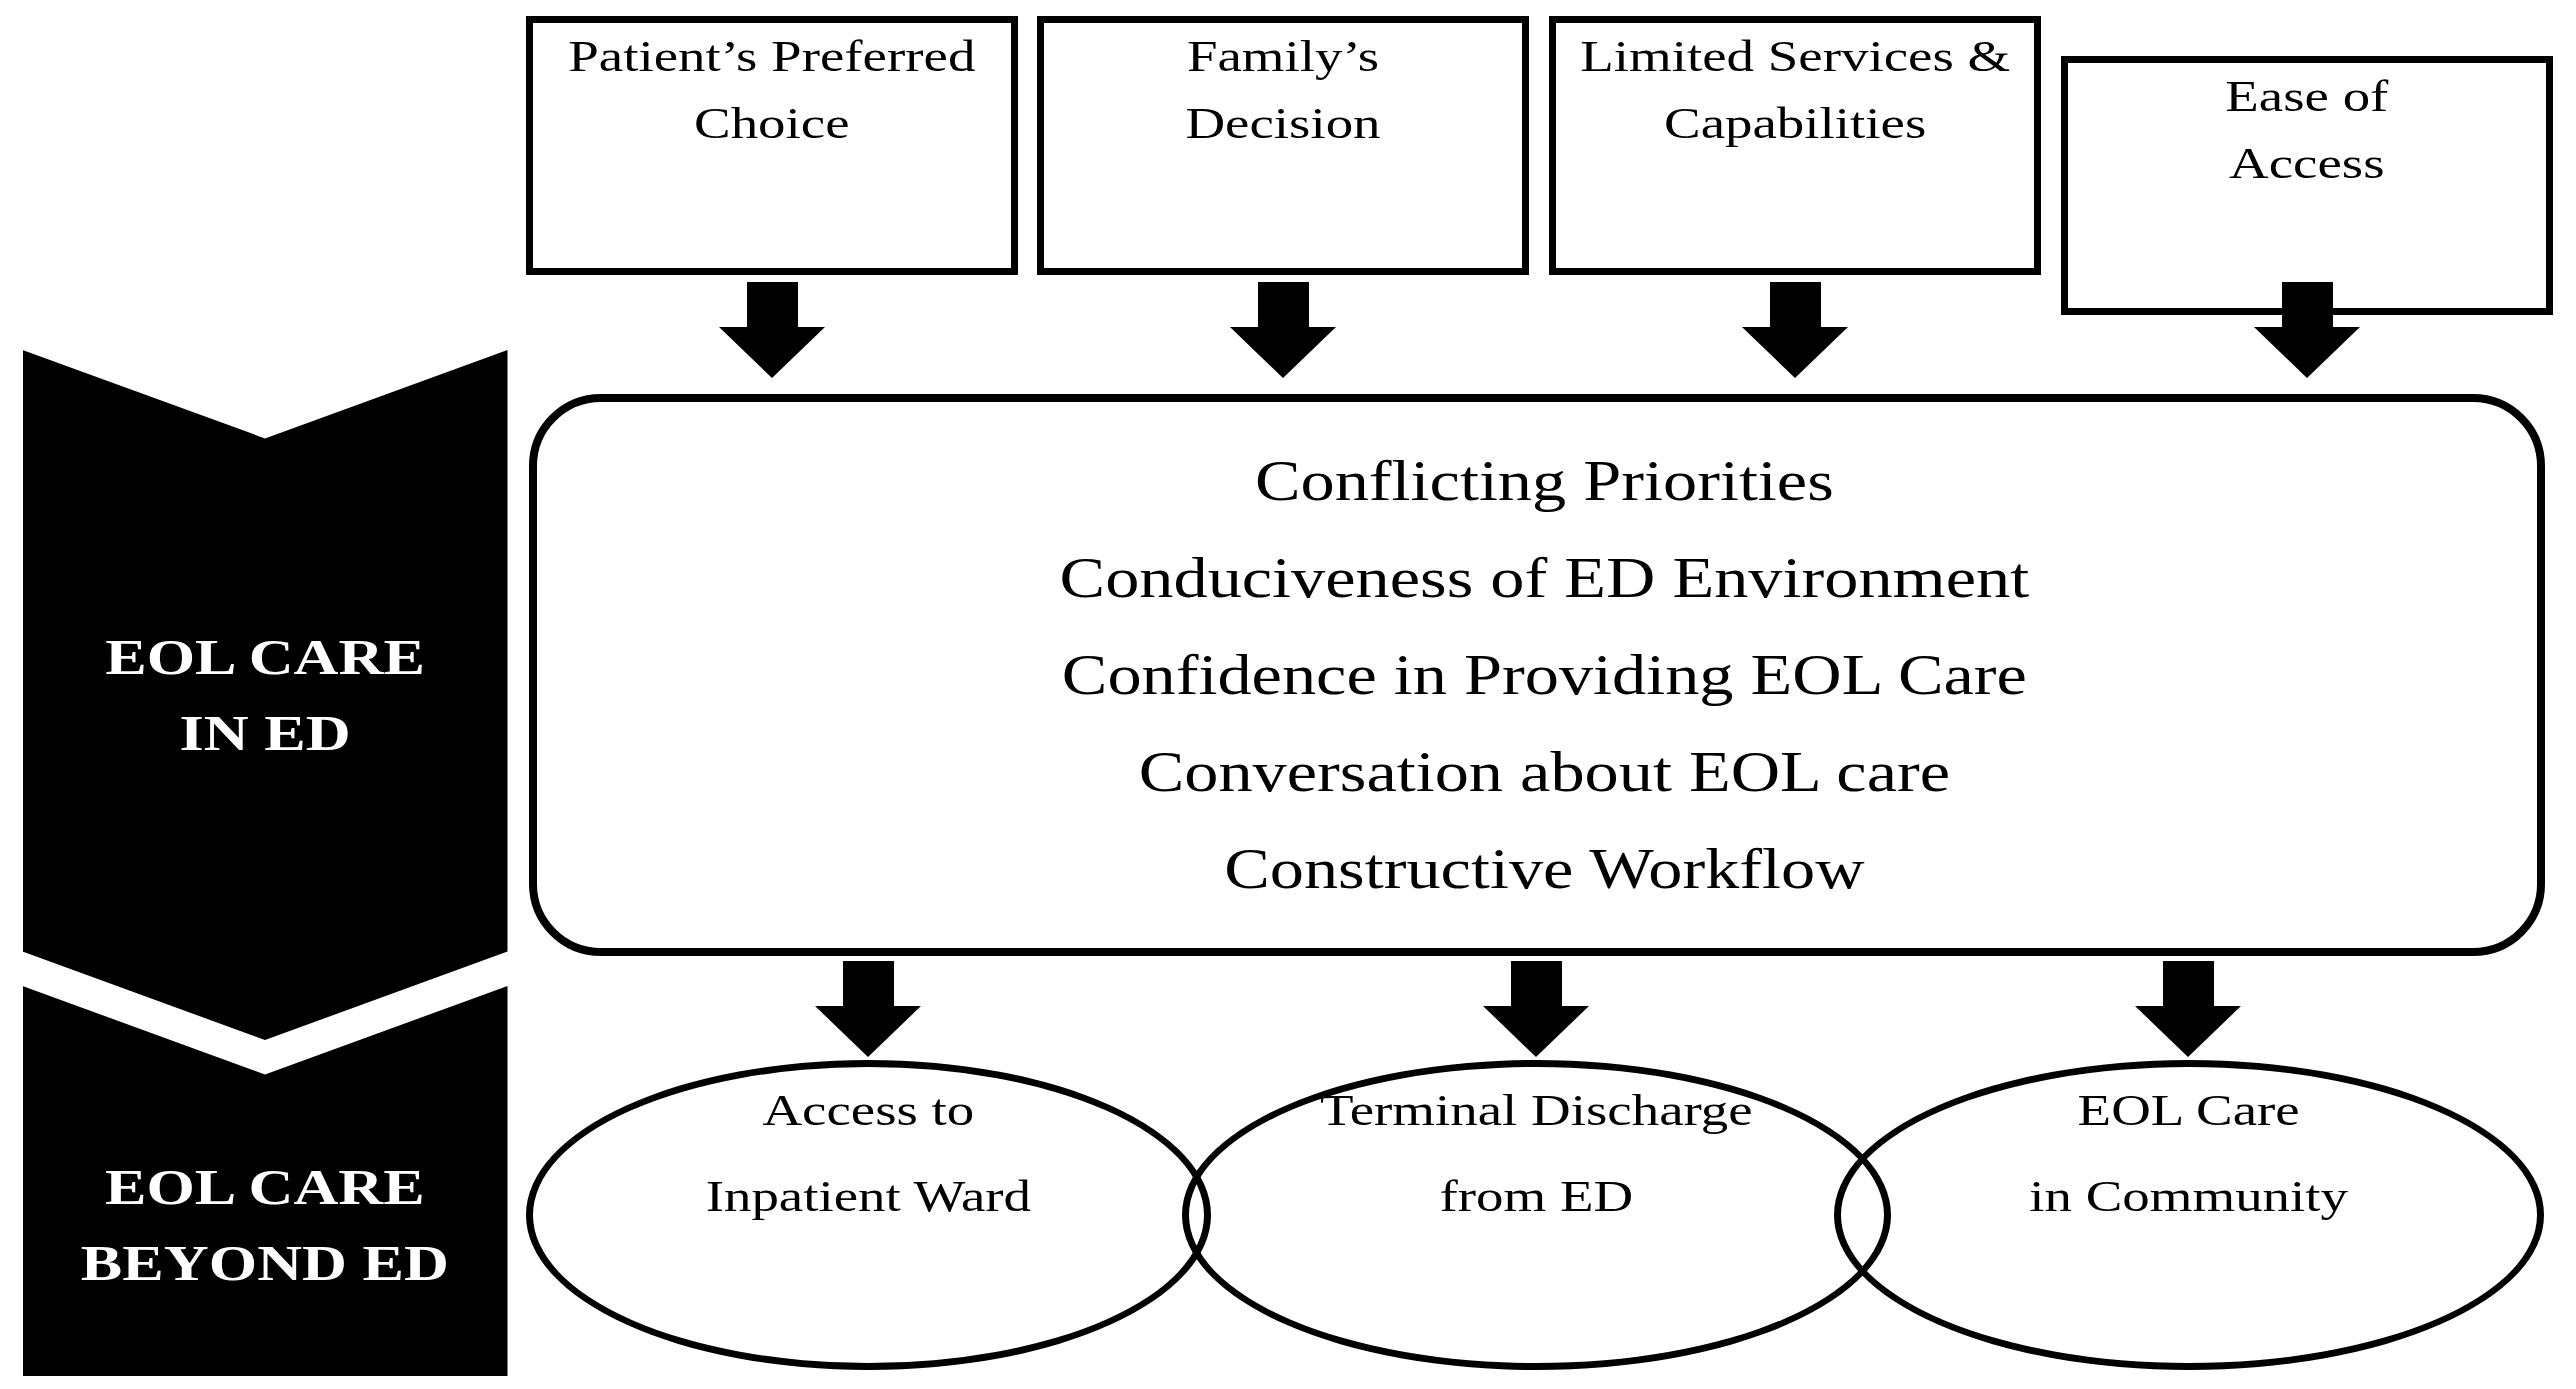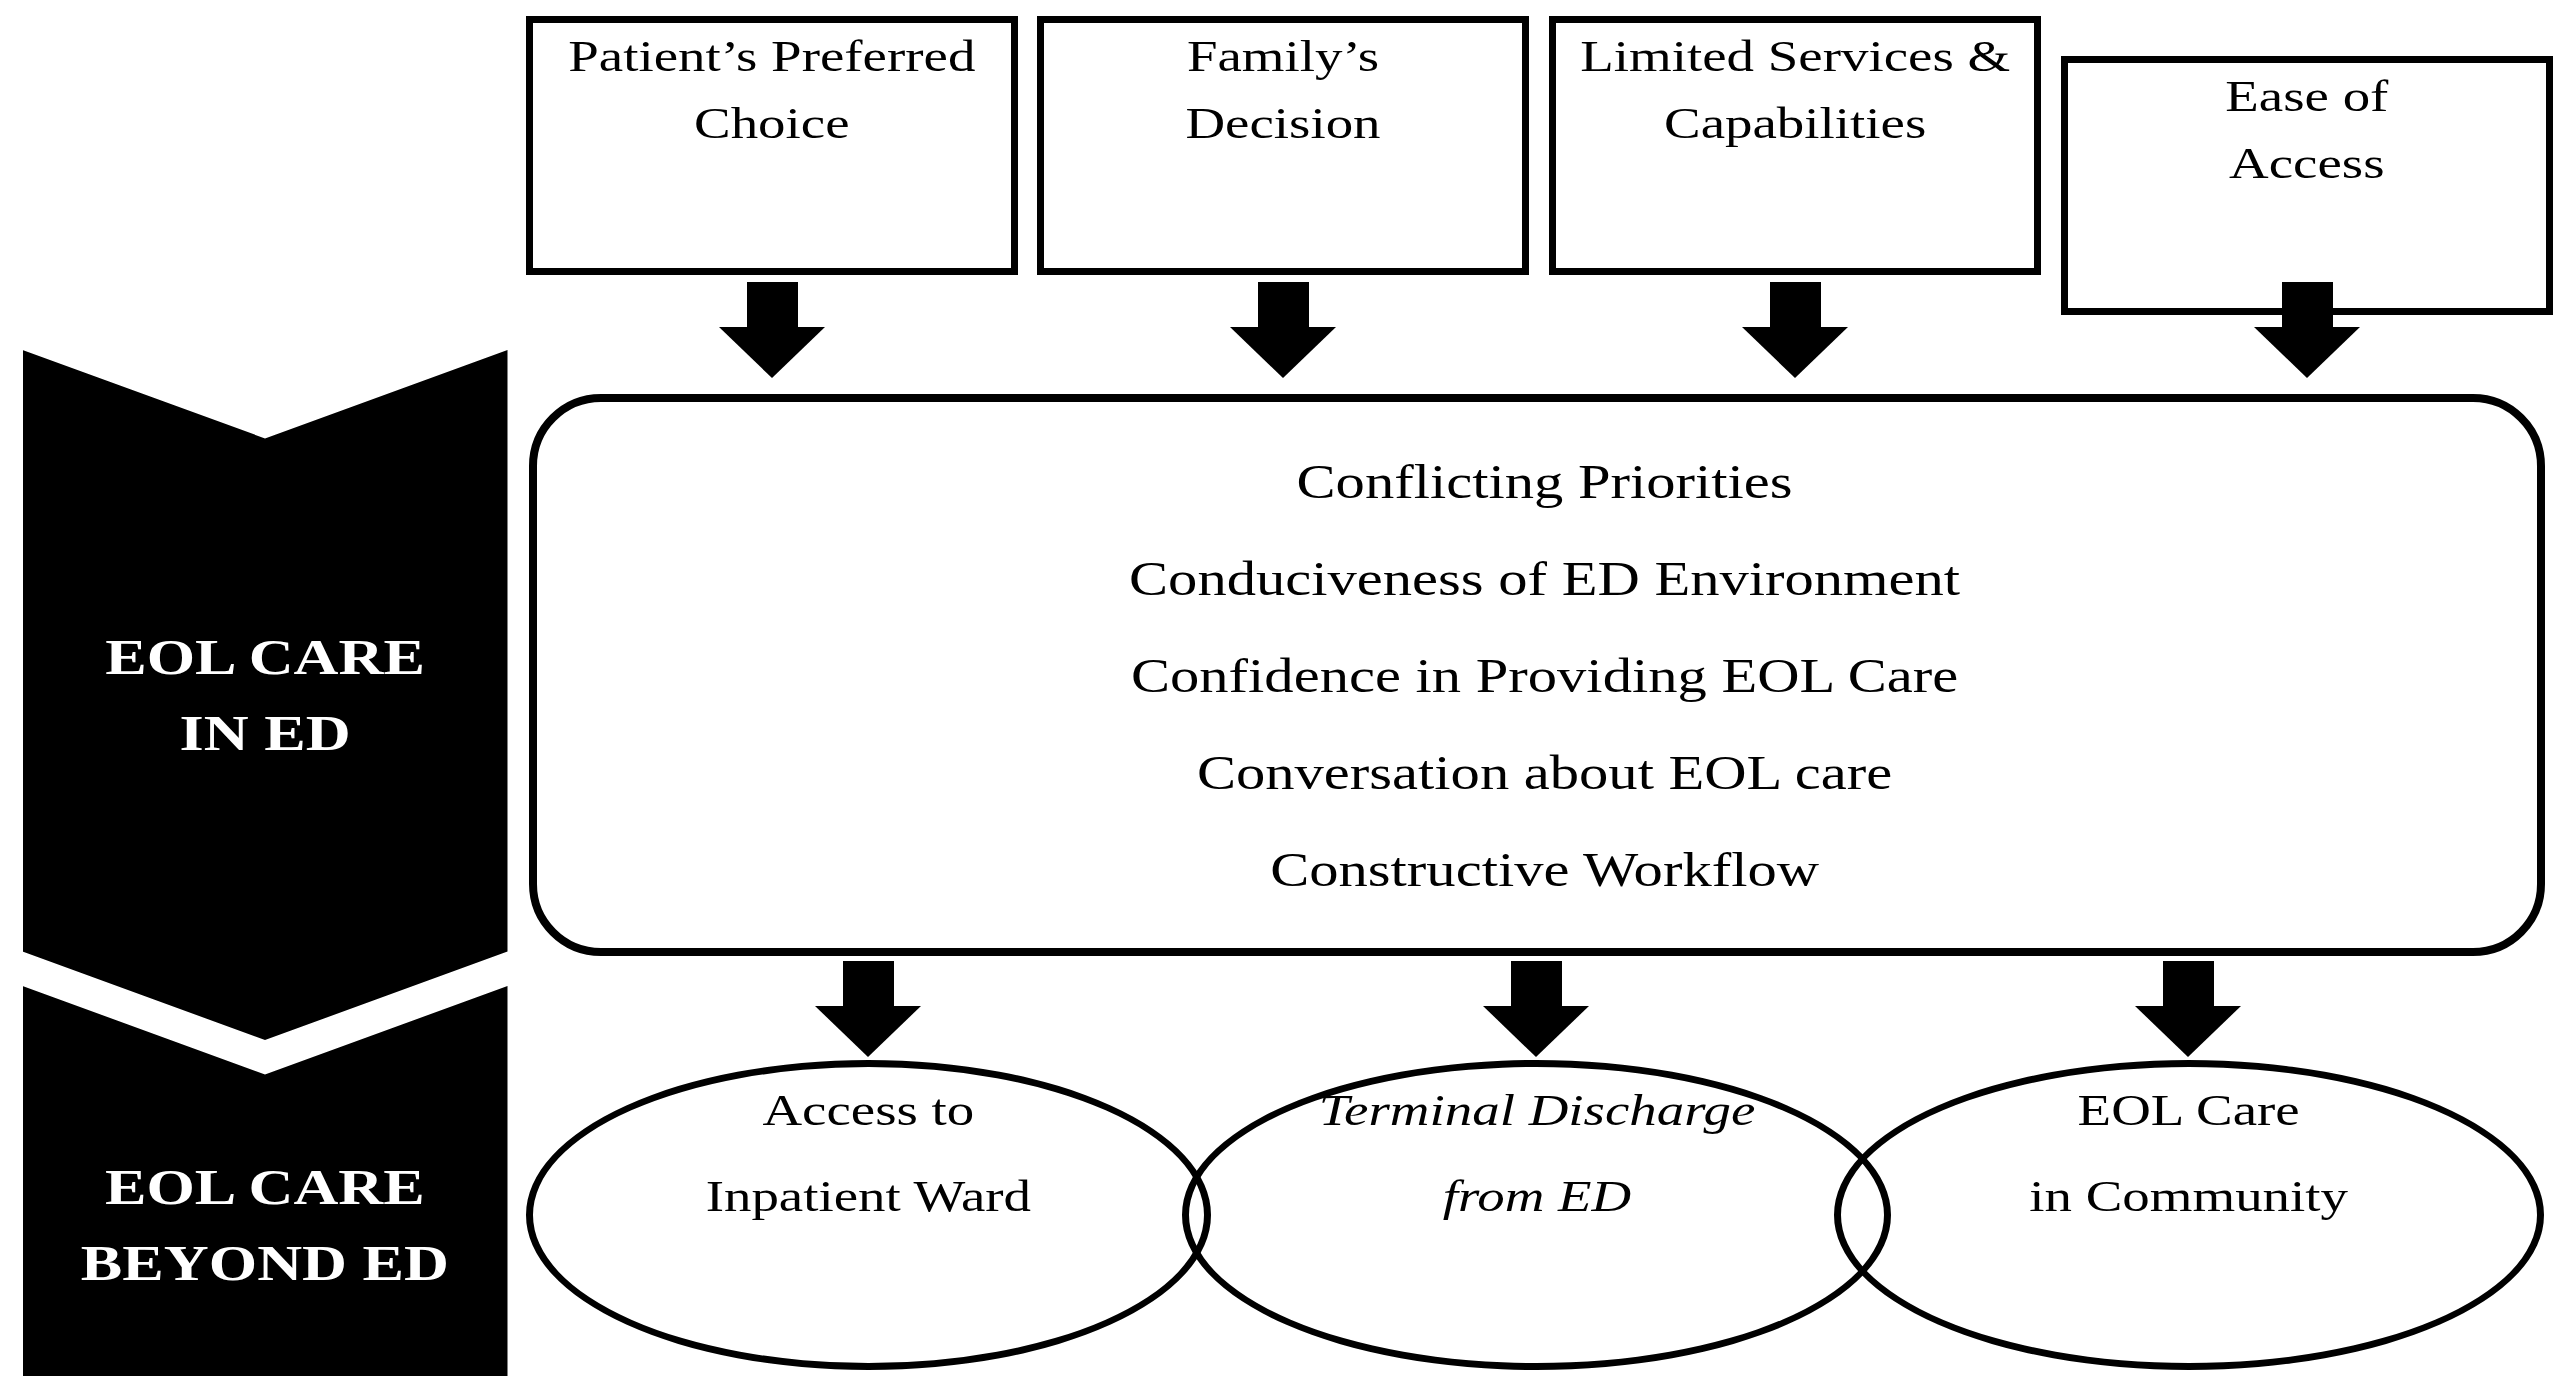--- a/index.html
+++ b/index.html
@@ -76,21 +76,21 @@
     position: absolute;
     left: 529px; top: 394px;
     width: 2016px; height: 562px;
     border: 8px solid #000000;
     border-radius: 72px;
     box-sizing: border-box;
     background: #ffffff;
     display: flex;
     align-items: center;
     justify-content: center;
-    font-size: 48px;
+    font-size: 56px;
     line-height: 97px;
     padding-left: 15px;
   }
 
   
   .ellipse {
     position: absolute;
     top: 1060px;
     height: 310px;
     border: 7.2px solid #000000;
@@ -185,21 +185,21 @@
     <div class="stem"></div>
     <div class="head"></div>
   </div>
 
   <div class="ellipse" style="left:526px;width:685px;">
     <div class="tx">
       <div>Access to</div>
       <div>Inpatient Ward</div>
     </div>
   </div>
-  <div class="ellipse" style="left:1182px;width:709px;font-style:italic;">
+  <div class="ellipse" style="left:1182px;width:709px;">
     <div class="tx">
       <div>Terminal Discharge</div>
       <div>from ED</div>
     </div>
   </div>
   <div class="ellipse" style="left:1834px;width:710px;">
     <div class="tx">
       <div>EOL Care</div>
       <div>in Community</div>
     </div>

